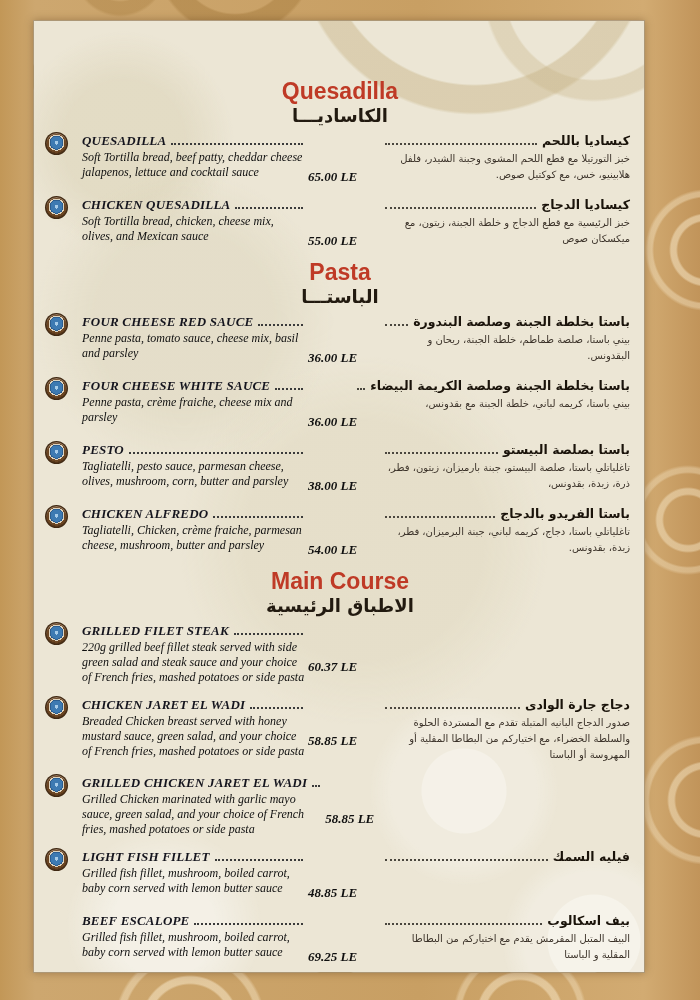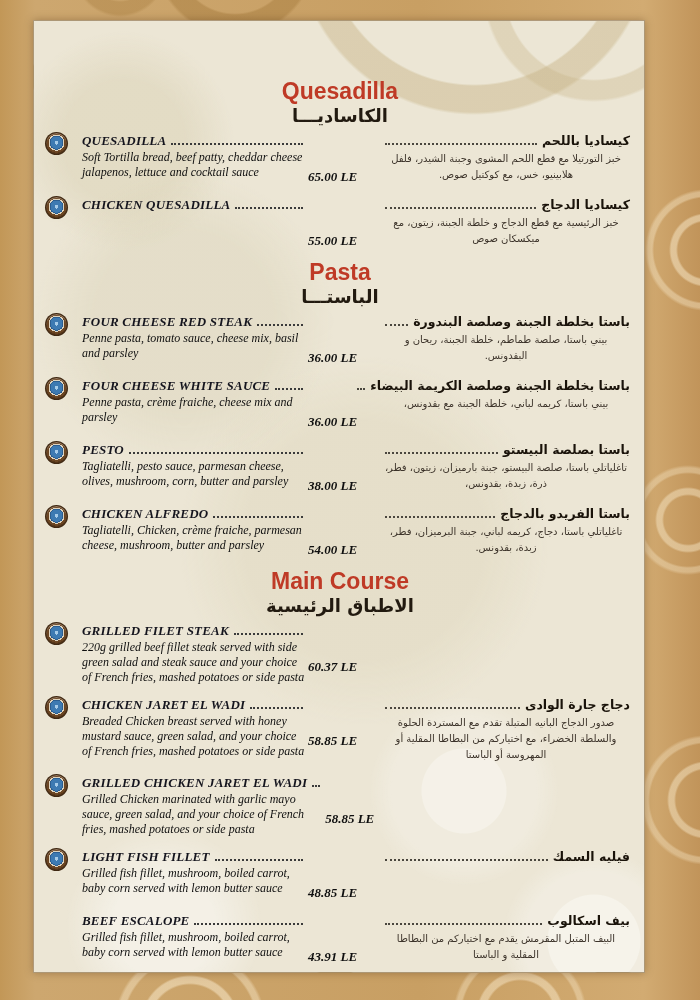--- a/index.html
+++ b/index.html
@@ -47,21 +47,21 @@
   .badge.hidden{visibility:hidden;}
   .en-col{flex:0 0 224px;}
   .name-row{display:flex;align-items:baseline;}
   .en-name{font-style:italic;font-weight:bold;font-size:13px;line-height:17px;color:#15151e;letter-spacing:.2px;white-space:nowrap;}
   .leader{flex:1;border-bottom:2px dotted #3a3a3a;margin:0 3px 3px 5px;min-width:8px;}
   .en-desc{font-style:italic;font-size:12px;line-height:15px;color:#0f0f0f;margin-top:1px;}
   .price-col{flex:0 0 74px;font-style:italic;font-weight:bold;font-size:13px;line-height:17px;color:#0f0f0f;padding-left:2px;white-space:nowrap;margin-top:36px;}
   .ar-col{flex:1;min-width:0;direction:rtl;padding-right:4px;font-family:"DejaVu Sans",sans-serif;}
   .ar-name{font-weight:bold;font-size:12.5px;line-height:17px;color:#1a130a;white-space:nowrap;}
   .ar-leader{border-bottom:2px dotted #4a463e;margin:0 5px 3px 3px;}
-  .ar-desc{font-size:10px;line-height:16px;color:#3c332a;margin-top:2px;text-align:center;}
+  .ar-desc{font-size:10px;line-height:16px;color:#3c332a;margin-top:2px;text-align:right;}
 </style>
 </head>
 <body>
 
 <div class="frame">
   <div class="page">
 
     <div class="section-header">
       <div class="sec-en">Quesadilla</div>
       <div class="sec-ar">الكاساديـــا</div>
@@ -86,41 +86,42 @@
       </div>
     </div>
 
     <div class="item">
       <div class="icon-col"><span class="badge"></span></div>
       <div class="en-col">
         <div class="name-row">
             <span class="en-name">CHICKEN QUESADILLA</span>
             <span class="leader"></span>
           </div>
+        <div class="en-desc">Soft Tortilla bread, chicken, cheese mix, olives, and Mexican sauce</div>
       </div>
       <div class="price-col">55.00 LE</div>
       <div class="ar-col">
         <div class="name-row">
             <span class="ar-name">كيساديا الدجاج</span>
             <span class="leader ar-leader"></span>
           </div>
         <div class="ar-desc">خبز الرئيسية مع قطع الدجاج و خلطة الجبنة، زيتون، مع ميكسكان صوص</div>
       </div>
     </div>
 
     <div class="section-header">
       <div class="sec-en">Pasta</div>
       <div class="sec-ar">الباستـــا</div>
     </div>
 
     <div class="item">
       <div class="icon-col"><span class="badge"></span></div>
       <div class="en-col">
         <div class="name-row">
-            <span class="en-name">FOUR CHEESE RED STEAK</span>
+            <span class="en-name">FOUR CHEESE RED SAUCE</span>
             <span class="leader"></span>
           </div>
         <div class="en-desc">Penne pasta, tomato sauce, cheese mix, basil and parsley</div>
       </div>
       <div class="price-col">36.00 LE</div>
       <div class="ar-col">
         <div class="name-row">
             <span class="ar-name">باستا بخلطة الجبنة وصلصة البندورة</span>
             <span class="leader ar-leader"></span>
           </div>
@@ -253,21 +254,21 @@
 
     <div class="item">
       <div class="icon-col"><span class="badge hidden"></span></div>
       <div class="en-col">
         <div class="name-row">
             <span class="en-name">BEEF ESCALOPE</span>
             <span class="leader"></span>
           </div>
         <div class="en-desc">Grilled fish fillet, mushroom, boiled carrot, baby corn served with lemon butter  sauce</div>
       </div>
-      <div class="price-col">43.91 LE</div>
+      <div class="price-col">69.25 LE</div>
       <div class="ar-col">
         <div class="name-row">
             <span class="ar-name">بيف اسكالوب</span>
             <span class="leader ar-leader"></span>
           </div>
         <div class="ar-desc">البيف المتبل المقرمش يقدم مع اختياركم من البطاطا المقلية و الباستا</div>
       </div>
     </div>
 
   </div>

